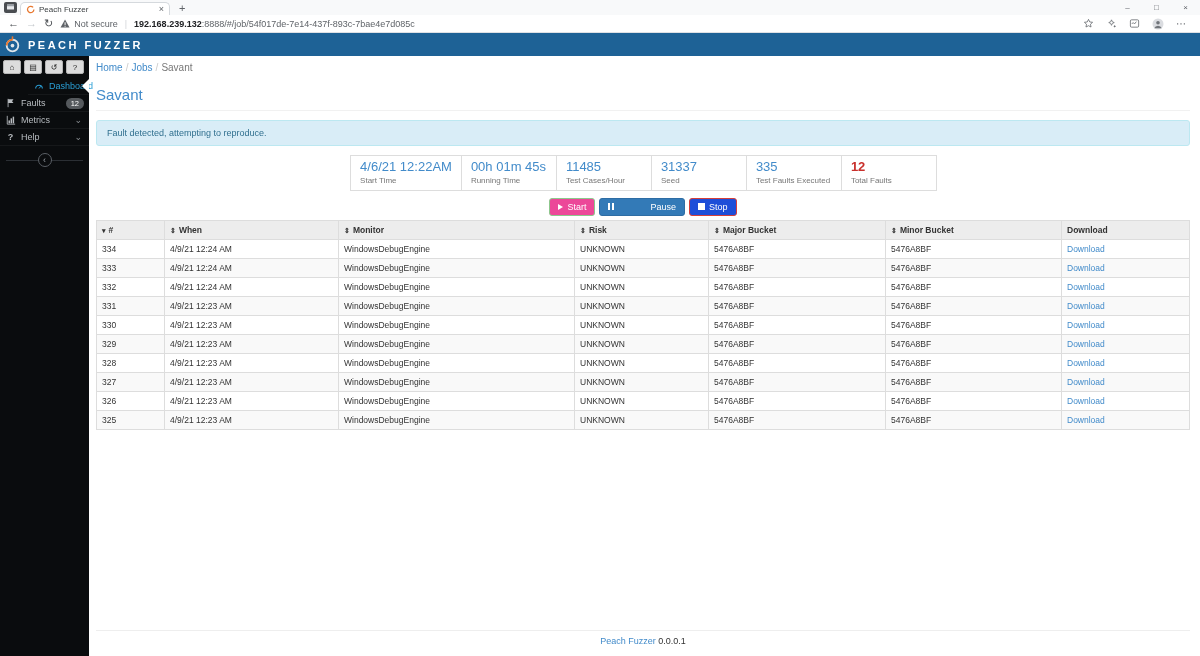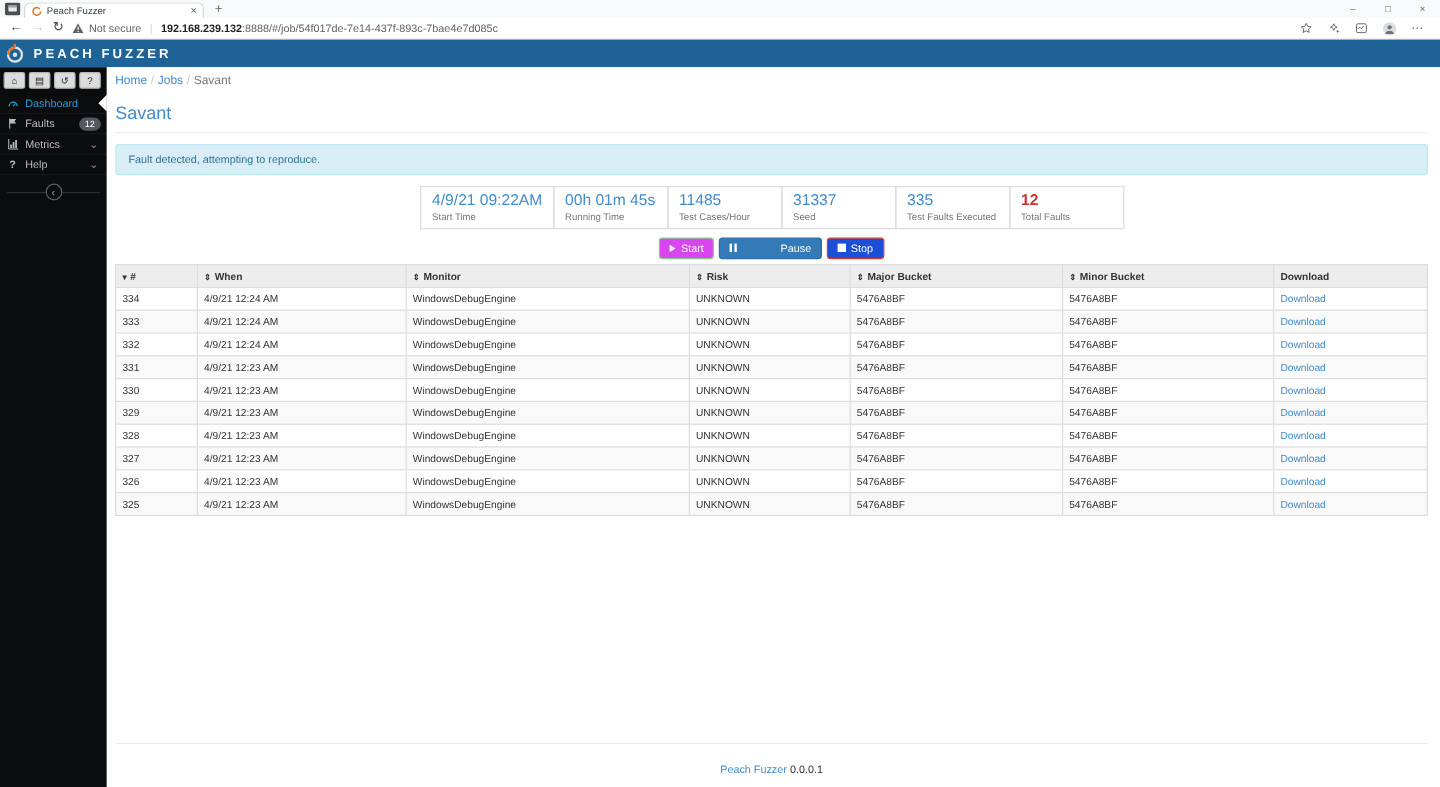--- a/index.html
+++ b/index.html
@@ -38,21 +38,21 @@
   .app-body { display:flex; height:600px; }
 
   
   .sidebar { width:89px; background:#0a0c0e; flex-shrink:0; display:flex; flex-direction:column; }
   .side-toolbar { display:flex; gap:3px; padding:4px 3px; }
   .tool-btn { width:18px; height:14px; background:#dcdcdc; border:1px solid #b5b5b5; border-radius:2px;
               display:flex; align-items:center; justify-content:center; font-size:8px; color:#222; }
   .nav-item { height:17px; display:flex; align-items:center; gap:5px; padding:0 5px;
               font-size:9px; color:#b9bdc1; position:relative;
               border-bottom:1px solid rgba(255,255,255,0.05); }
-  .nav-item.active { color:#2a9fd6; }
+  .nav-item.active { color:#2a9fd6;margin-left:28px; }
   .nav-item.active::after { content:""; position:absolute; right:0; top:50%; margin-top:-7px;
               border-top:7px solid transparent; border-bottom:7px solid transparent;
               border-right:7px solid #ffffff; }
   .nav-icon { width:11px; display:flex; justify-content:center; align-items:center; flex-shrink:0; }
   .nav-label { flex:1; white-space:nowrap; }
   .nav-badge { background:#55595d; color:#fff; font-size:7.5px; border-radius:8px;
                padding:1px 5px; line-height:1.2; }
   .nav-chev { color:#8a8f94; font-size:9px; margin-right:2px; }
   .collapse-bar { margin-top:6px; position:relative; height:16px; }
   .collapse-bar::before { content:""; position:absolute; left:6px; right:6px; top:8px;
@@ -71,37 +71,37 @@
   .alert-info { margin-top:9px; background:#d9edf7; border:1px solid #bce8f1; border-radius:3px;
                 color:#31708f; font-size:9px; padding:7px 10px; }
   .stats { display:flex; justify-content:center; margin-top:9px; }
   .stat { border:1px solid #ddd; margin-right:-1px; padding:4px 9px 5px; min-width:96px; }
   .stat-value { font-size:13px; color:#428bca; line-height:1.15; }
   .stat-value.red { color:#c9302c; font-weight:bold; }
   .stat-label { font-size:8px; color:#777; margin-top:1px; }
   .controls { display:flex; justify-content:center; gap:4px; margin-top:7px; }
   .btn { border-radius:3px; color:#fff; font-size:9px; padding:3px 8px; display:flex;
          align-items:center; gap:4px; border:1px solid transparent; }
-  .btn-start { background:#d946ef; border-color:#8cc88c; }
+  .btn-start { background:#ec4899; border-color:#8cc88c; }
   .btn-pause { background:#337ab7; border-color:#2e6da4;gap:36px; }
   .btn-stop  { background:#1d4ed8; border-color:#d43f3a; }
   .ic-play { width:0; height:0; border-left:5px solid #fff; border-top:3.5px solid transparent;
              border-bottom:3.5px solid transparent; }
   .ic-pause { width:6px; height:7px; border-left:2px solid #fff; border-right:2px solid #fff; }
   .ic-stop { width:7px; height:7px; background:#fff; }
   .section-heading { font-size:9.5px; color:#333; margin-top:17px; }
   table.faults { width:100%; border-collapse:collapse; margin-top:4px; border:1px solid #ddd; }
   .faults th { background:#ededed; border:1px solid #ddd; font-size:8.5px; color:#333;
                text-align:left; padding:4px 5px; font-weight:bold; white-space:nowrap; }
   .faults td { border:1px solid #ddd; font-size:8.5px; color:#333; padding:4px 5px; white-space:nowrap; }
   .faults tr:nth-child(even) td { background:#f9f9f9; }
   .sort { font-size:7px; color:#333; margin-right:3px; }
   .faults a { color:#428bca; text-decoration:none; }
   .footer { margin-top:auto; border-top:1px solid #eee; text-align:center; font-size:9px;
-            color:#333; padding:16px 0 10px; }
+            color:#333; padding:5px 0 10px; }
   .footer a { color:#428bca; text-decoration:none; }
 </style>
 </head>
 <body>
 
 <div class="tab-row">
   <span class="tab-list-btn">
     <svg width="13" height="11" viewBox="0 0 26 22">
         <rect width="26" height="22" rx="4" fill="#4a4d51"></rect>
         <rect x="6" y="5" width="14" height="10" rx="1" fill="#e8eaed"></rect>
@@ -222,21 +222,21 @@
     <div class="breadcrumb">
       <a href="#">Home</a><span class="crumb-sep">/</span><a href="#">Jobs</a><span class="crumb-sep">/</span><span>Savant</span>
     </div>
 
     <div class="page-title">Savant</div>
 
     <div class="alert-info">Fault detected, attempting to reproduce.</div>
 
     <div class="stats">
       <div class="stat">
-        <div class="stat-value">4/9/21 09:22AM</div>
+        <div class="stat-value">4/6/21 12:22AM</div>
         <div class="stat-label">Start Time</div>
       </div>
       <div class="stat">
         <div class="stat-value">00h 01m 45s</div>
         <div class="stat-label">Running Time</div>
       </div>
       <div class="stat">
         <div class="stat-value">11485</div>
         <div class="stat-label">Test Cases/Hour</div>
       </div>

